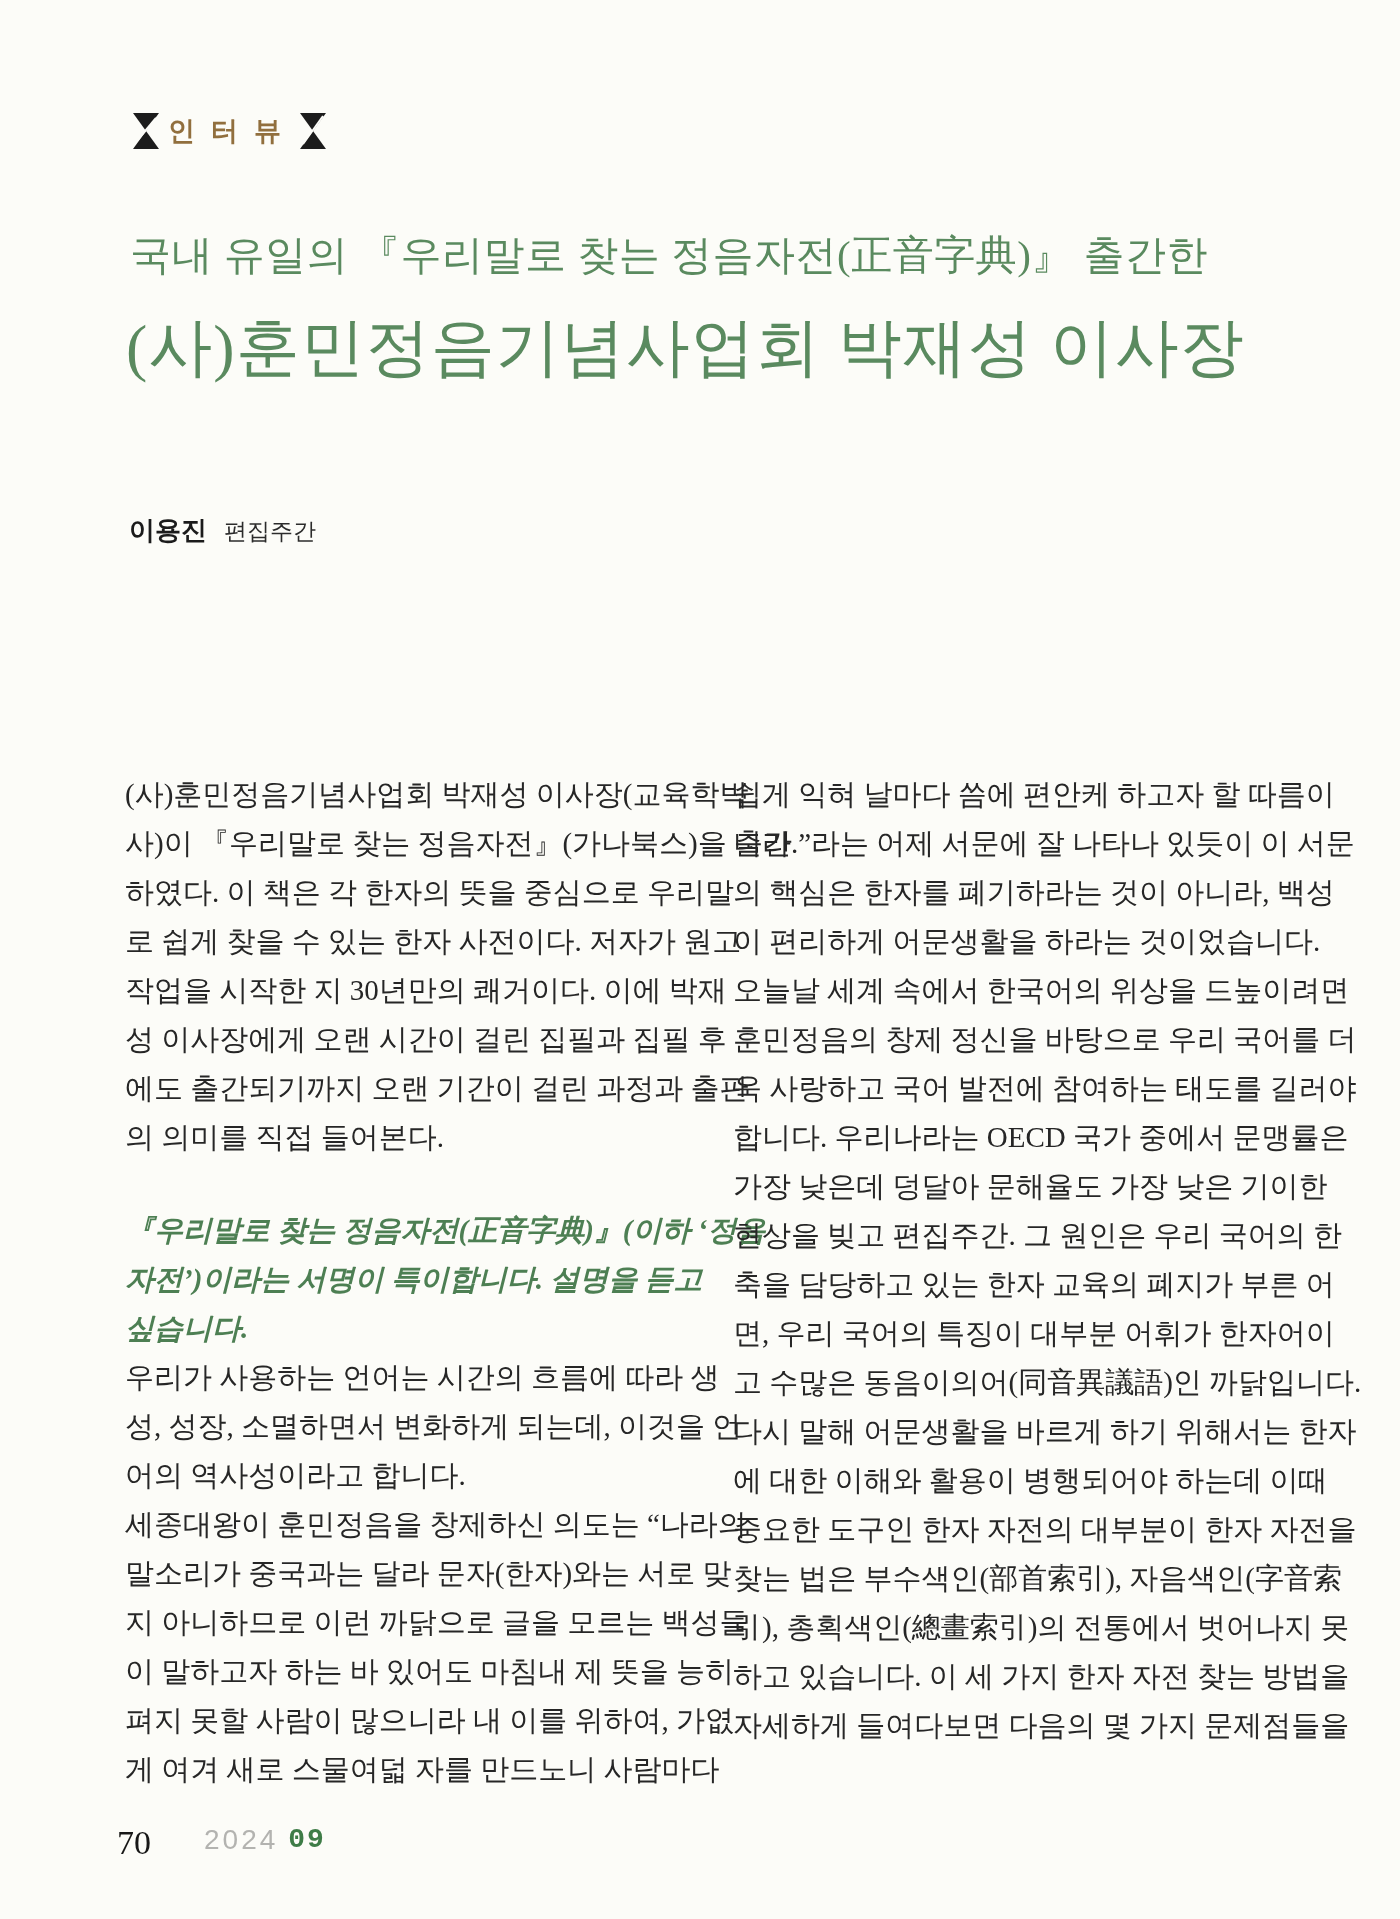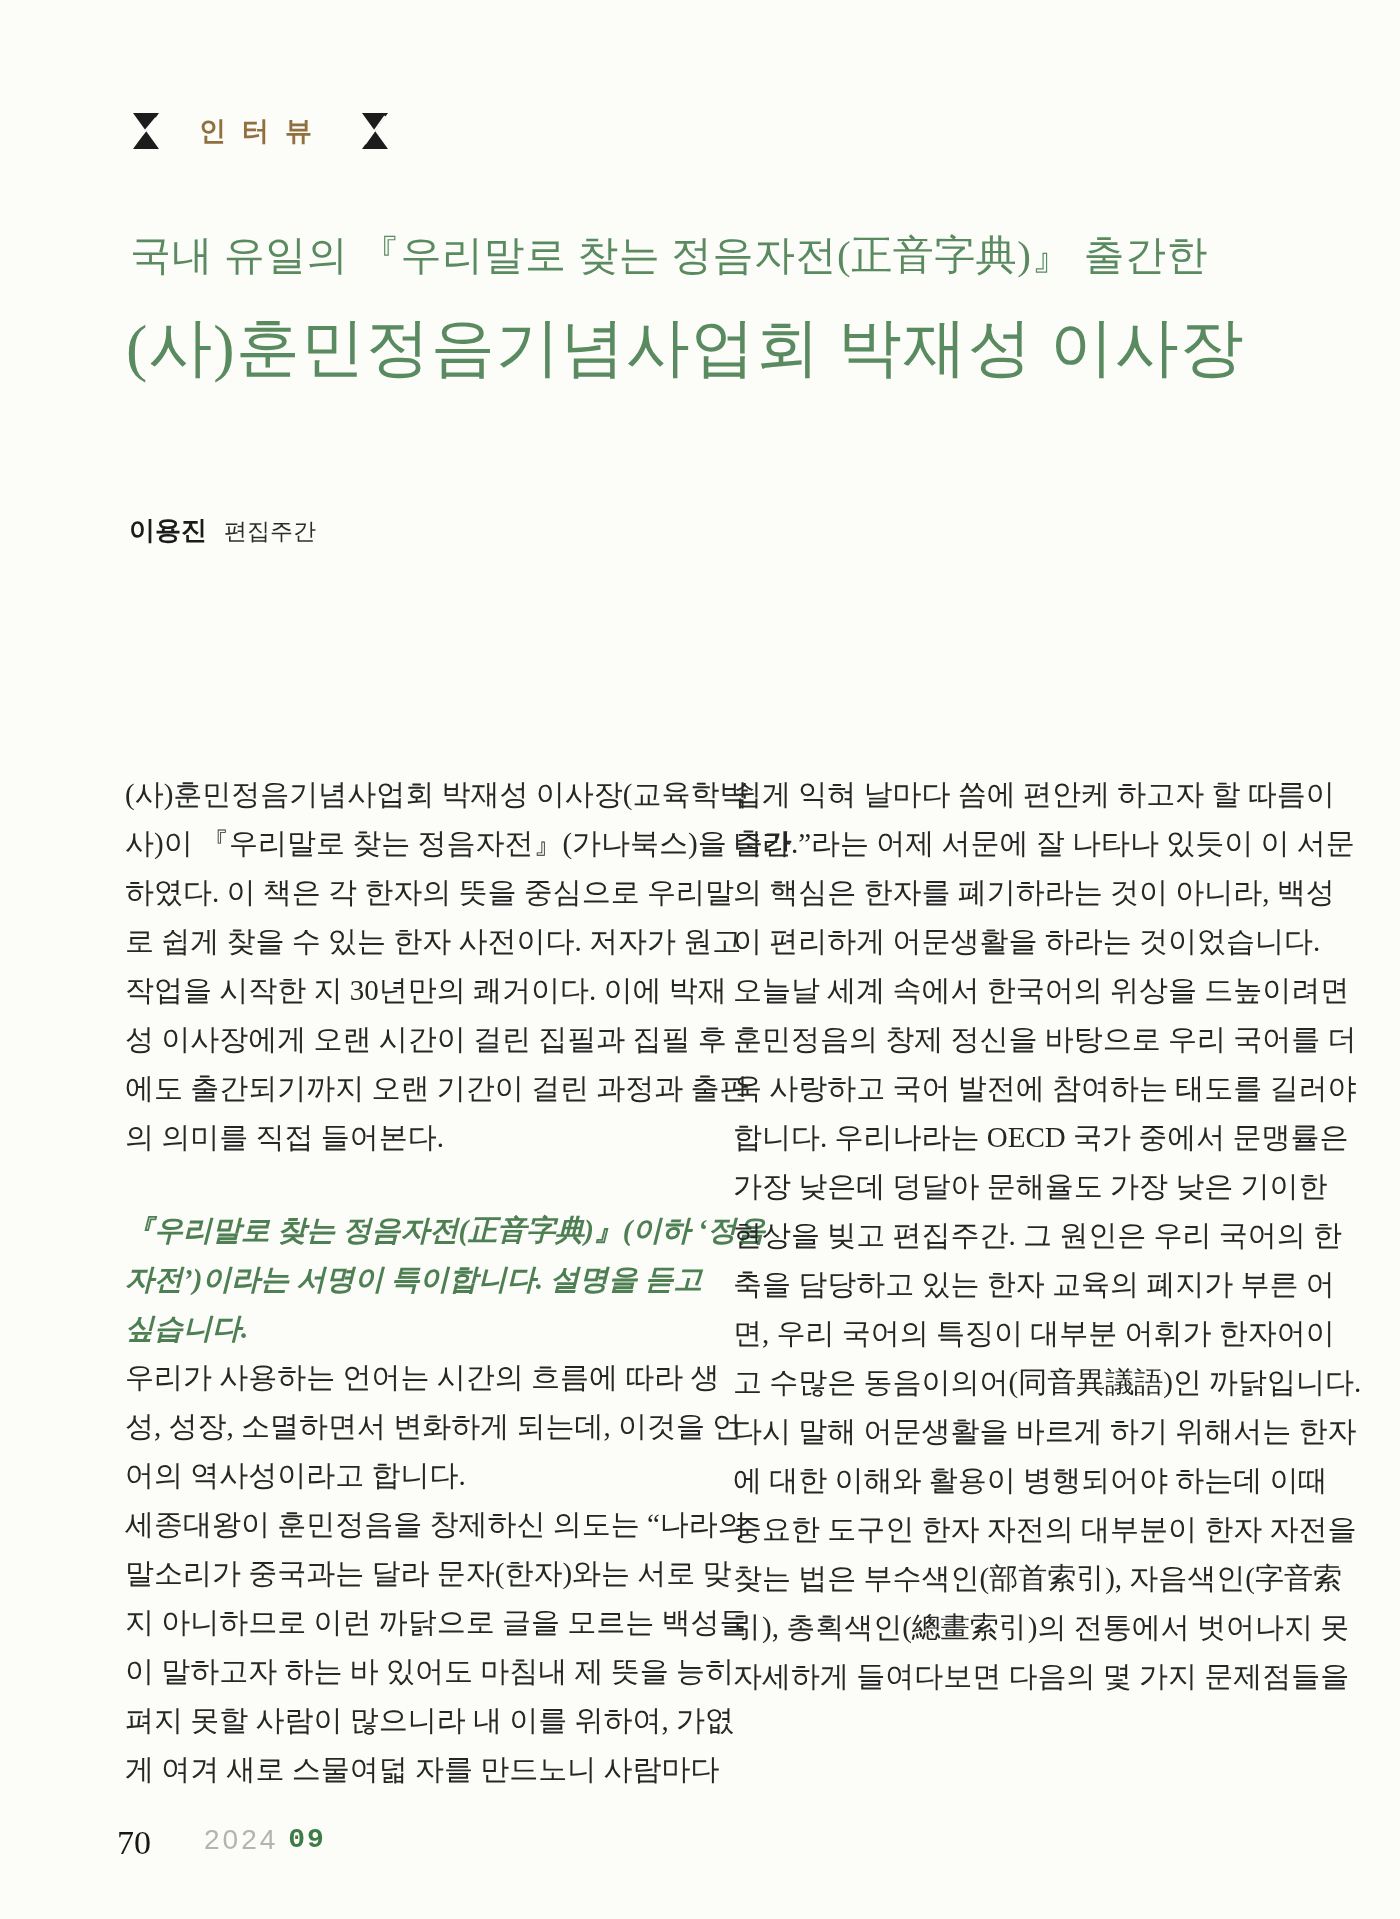--- a/index.html
+++ b/index.html
@@ -7,21 +7,21 @@
     width:1400px; height:1919px;
     background:#fcfcf8;
     position:relative;
     font-family:"Liberation Serif","DejaVu Serif",serif;
     overflow:hidden;
   }
 
   
   .badge {
     position:absolute; left:132px; top:112px;
-    display:flex; align-items:center; gap:33px;
+    display:flex; align-items:center; gap:2px;
   }
   .badge-label {
     font-family:"Liberation Sans","DejaVu Sans",sans-serif;
     font-weight:bold; font-size:27px; letter-spacing:16px;
     color:#916f3e; padding-left:6px;
   }
   .stamp { width:28px; height:38px; }
 
   
   .title1 {
@@ -154,20 +154,21 @@
         <div class="line">축을 담당하고 있는 한자 교육의 폐지가 부른 어</div>
         <div class="line">면, 우리 국어의 특징이 대부분 어휘가 한자어이</div>
         <div class="line last">고 수많은 동음이의어(同音異議語)인 까닭입니다.</div>
       </div>
       <div class="para body">
         <div class="line">다시 말해 어문생활을 바르게 하기 위해서는 한자</div>
         <div class="line">에 대한 이해와 활용이 병행되어야 하는데 이때</div>
         <div class="line">중요한 도구인 한자 자전의 대부분이 한자 자전을</div>
         <div class="line">찾는 법은 부수색인(部首索引), 자음색인(字音索</div>
         <div class="line">引), 총획색인(總畫索引)의 전통에서 벗어나지 못</div>
+        <div class="line">하고 있습니다. 이 세 가지 한자 자전 찾는 방법을</div>
         <div class="line">자세하게 들여다보면 다음의 몇 가지 문제점들을</div>
       </div>
     </div>
 </div>
 
 <div class="footer">
   <span class="page-num">70</span>
   <span class="year">2024</span>
   <span class="month">09</span>
 </div>

